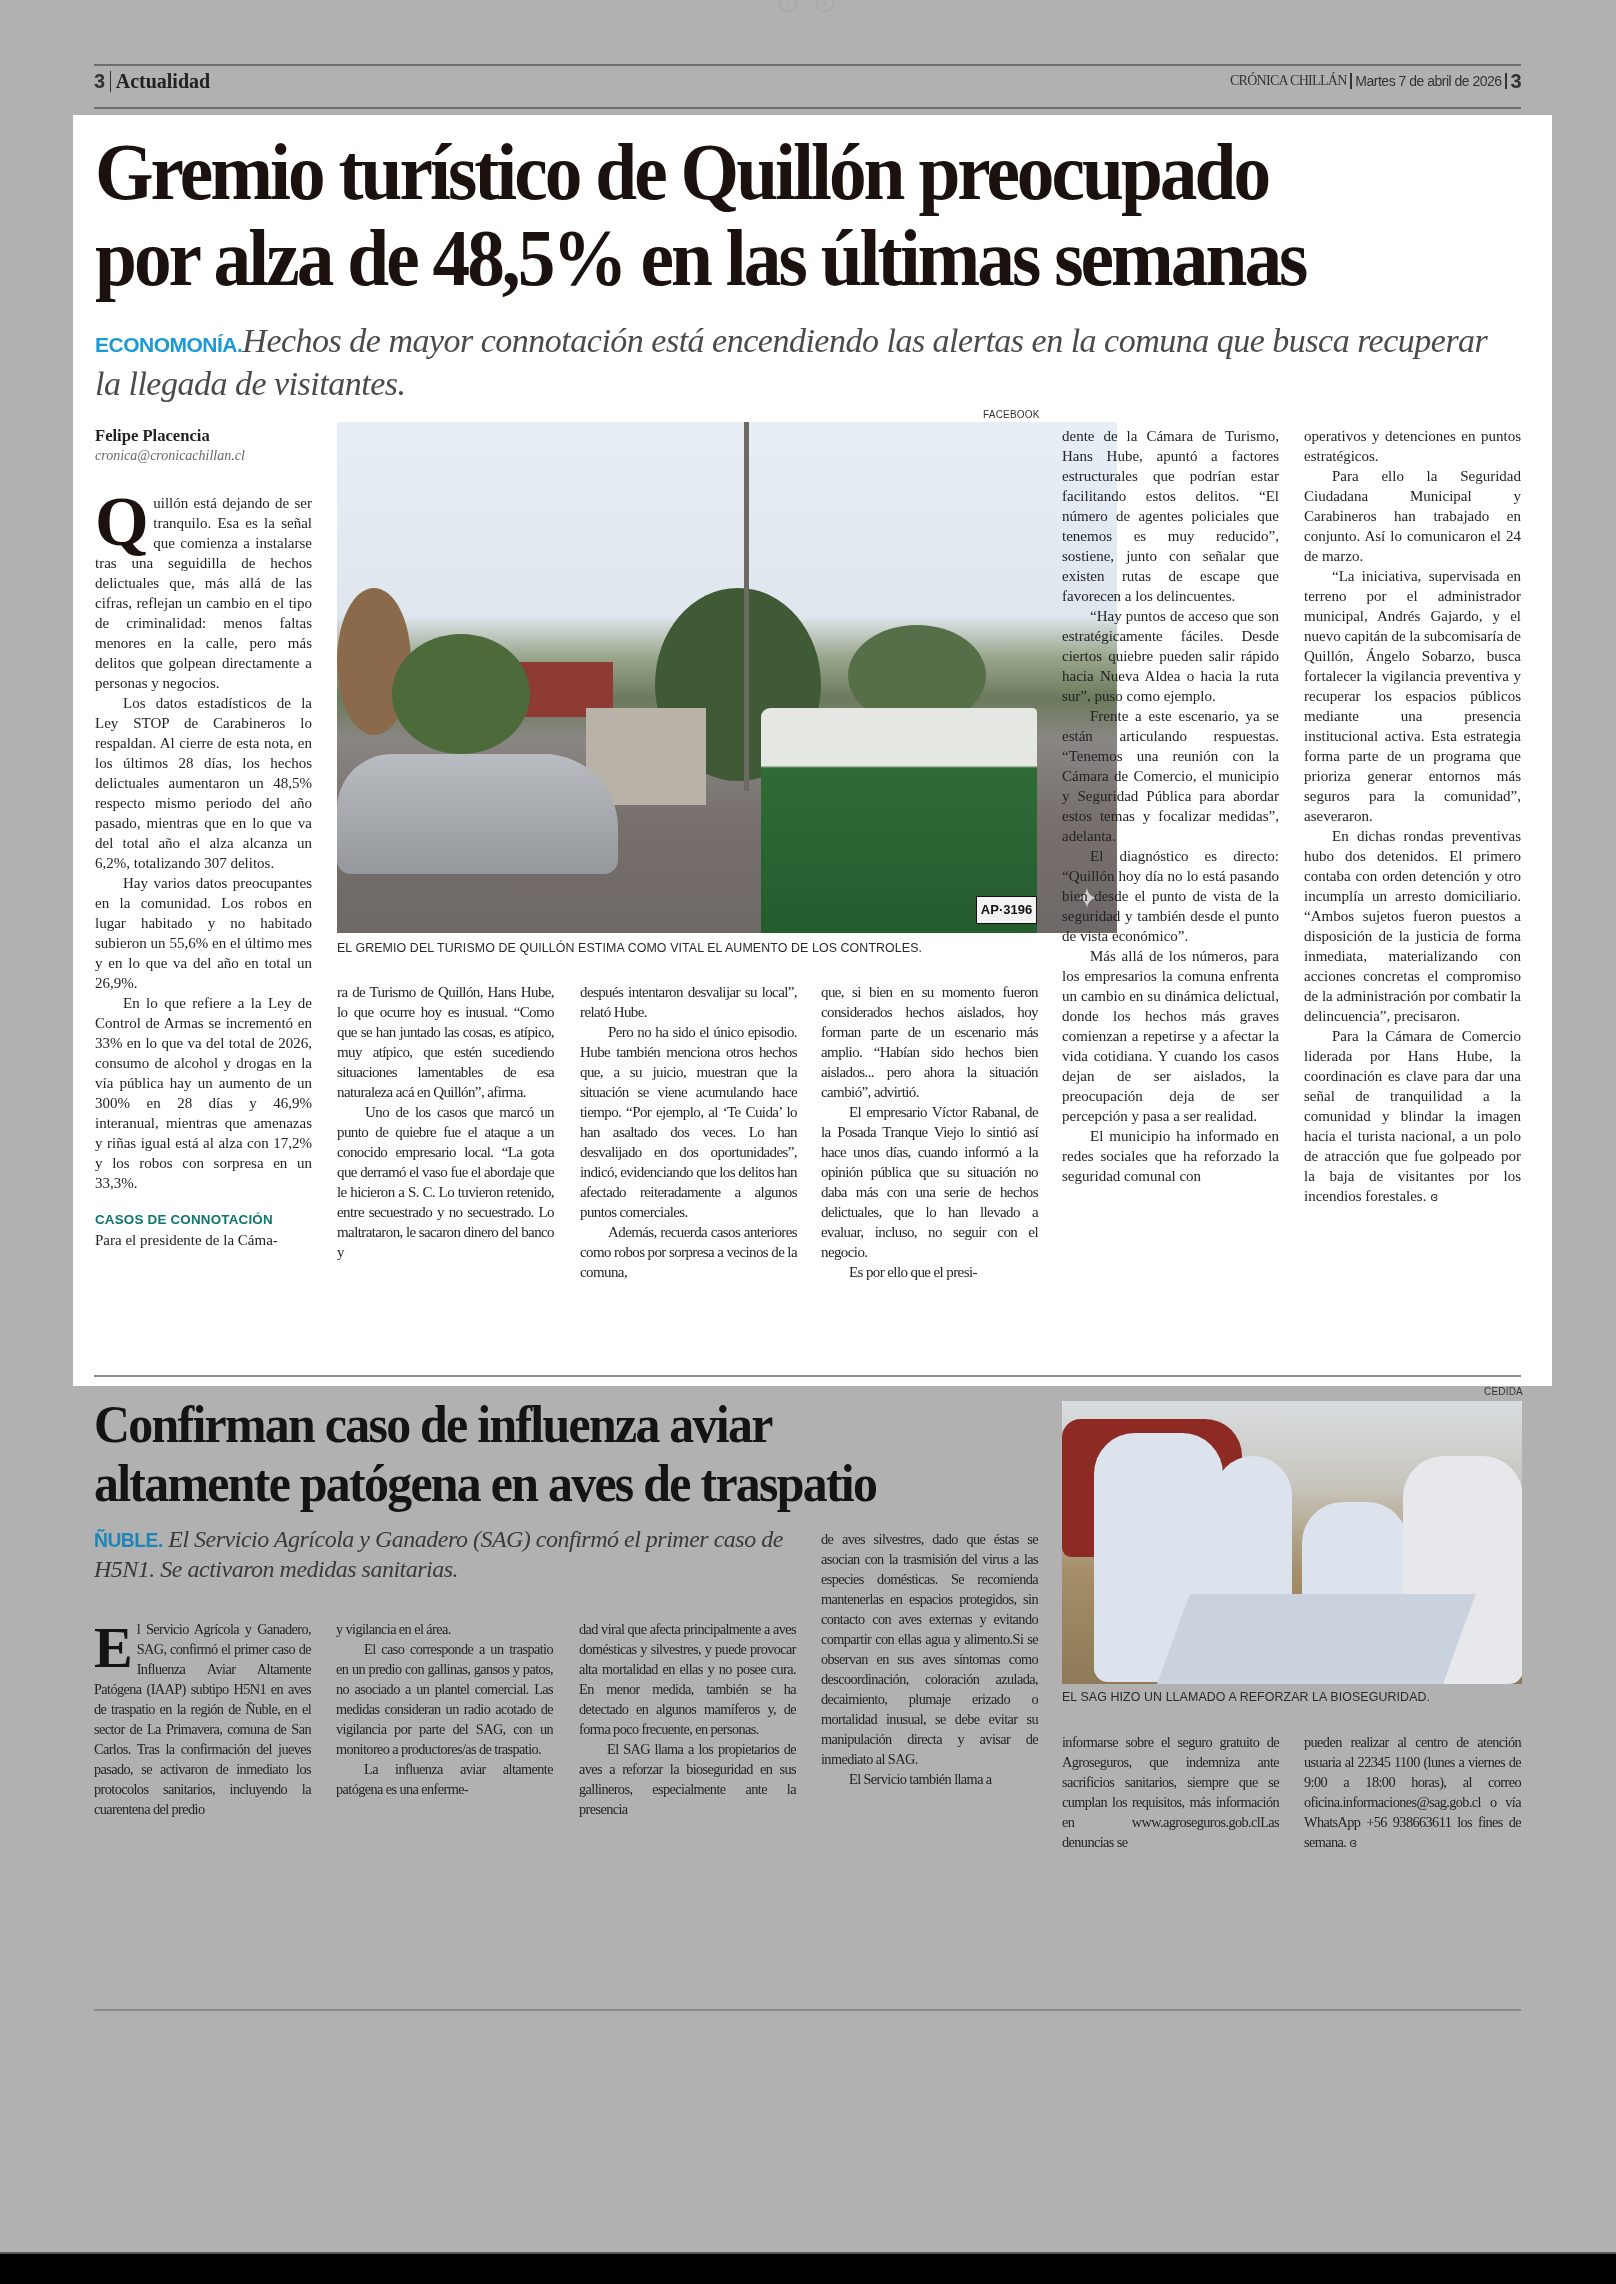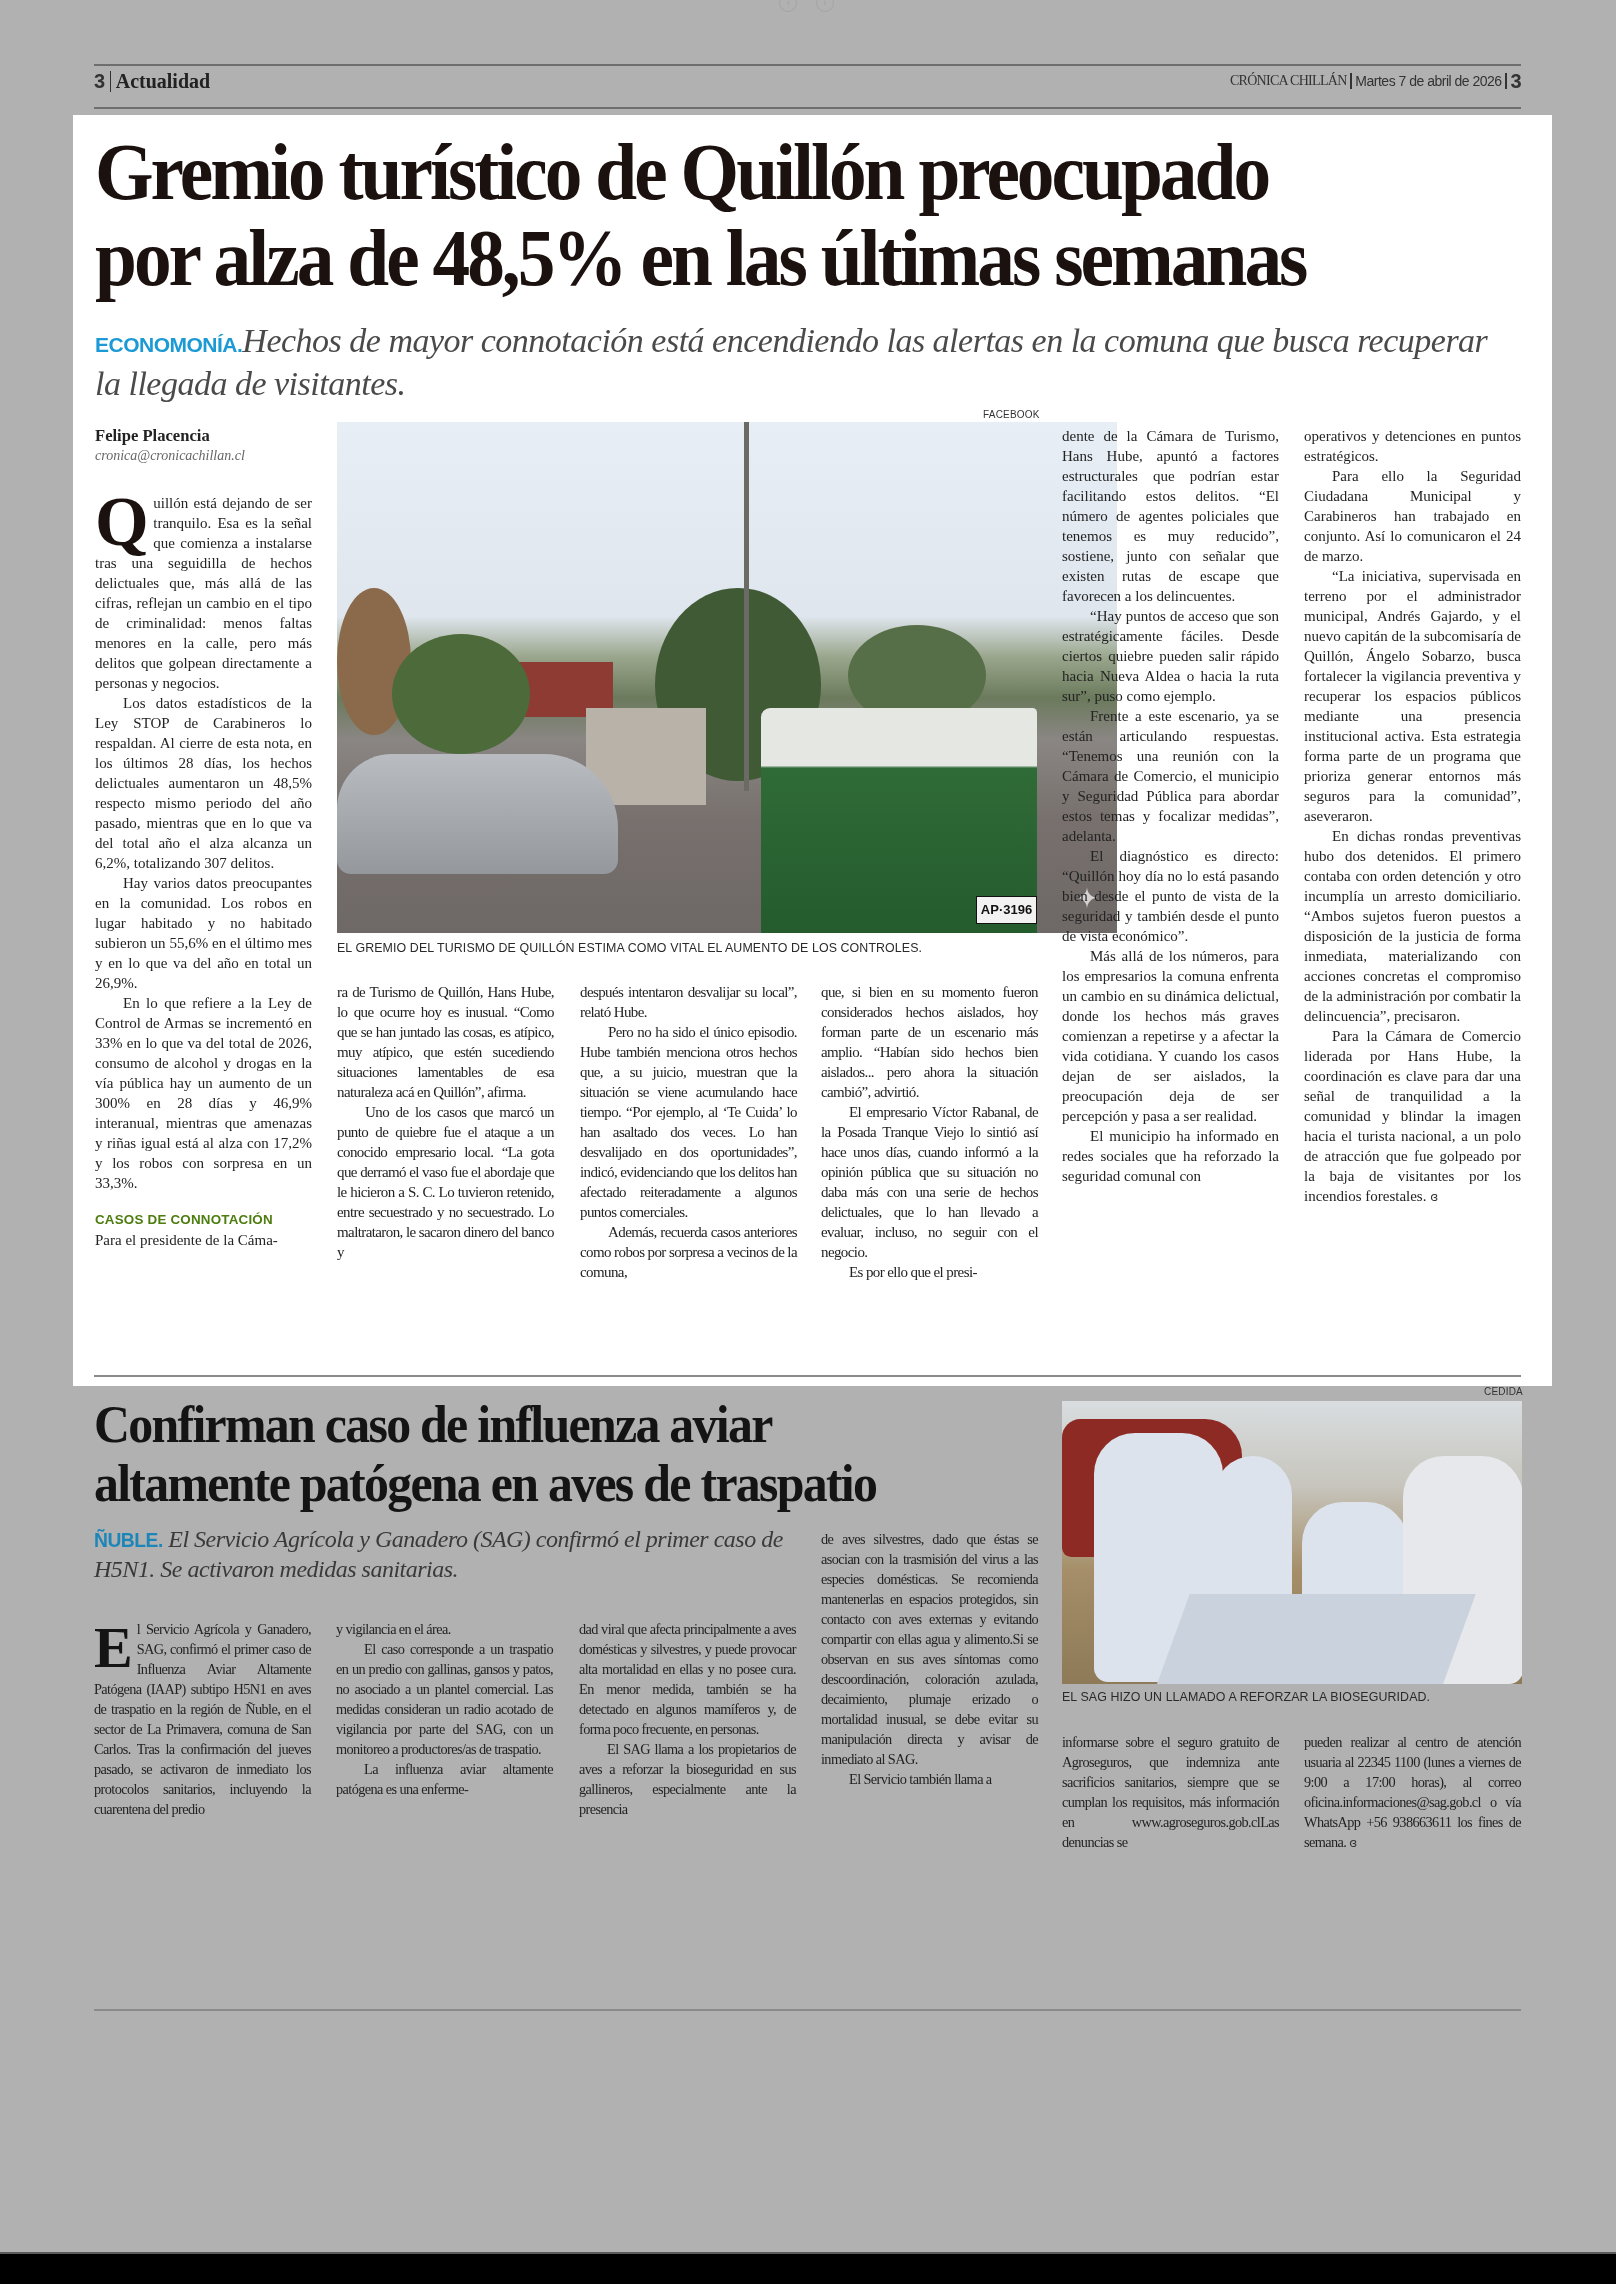--- a/index.html
+++ b/index.html
@@ -42,21 +42,21 @@
   .photo1 .truck { position: absolute; left: 424px; top: 286px; width: 276px; height: 240px; background: linear-gradient(180deg, #e5e7e3 0%, #e5e7e3 24%, #2f6b37 25%, #245a2d 100%); border-radius: 9.2px 4.6px 4.6px 4.6px; }
   .photo1 .plate { position: absolute; left: 639px; top: 474px; width: 61px; height: 28px; background: #f2f2f2; border: 1.4px solid #111; font-family: "Liberation Sans", sans-serif; font-weight: bold; font-size: 13px; line-height: 25px; text-align: center; color: #111; }
   .photo1 .sparkle { position: absolute; right: 18.4px; bottom: 18.4px; font-size: 28px; color: rgba(255,255,255,0.7); font-family: "DejaVu Sans", sans-serif; }
   .caption { position: absolute; font-family: "Liberation Sans", sans-serif; font-size: 12.4px; color: #2a2a2a; letter-spacing: 0.1px; }
 
   .col { position: absolute; font-size: 15px; line-height: 20px; text-align: justify; color: #232323; }
   .col p { text-indent: 28px; }
   .col p.noindent { text-indent: 0; }
   .condensed { font-family: "Liberation Serif", serif; letter-spacing: -0.6px; }
   .dropcap { float: left; font-size: 69px; line-height: 54px; font-weight: bold; margin: 1.8px 4.6px 0 0; color: #1b1210; }
-  .subhead { font-family: "Liberation Sans", sans-serif; font-weight: bold; font-size: 13.4px; color: #4d7c0f; margin-top: 16.6px; letter-spacing: 0.2px; }
+  .subhead { font-family: "Liberation Sans", sans-serif; font-weight: bold; font-size: 13.4px; color: #0f766e; margin-top: 16.6px; letter-spacing: 0.2px; }
   .endmark { font-family: "DejaVu Sans", sans-serif; font-size: 12px; color: #333; }
 
   .divider { position: absolute; left: 94px; width: 1427px; height: 1.8px; background: #8a8a8a; }
 
   
   .hl2 { position: absolute; left: 94px; top: 1395px; width: 977px; font-size: 53px; line-height: 59px; font-weight: bold; letter-spacing: -1.8px; color: #141414; transform: scaleX(0.94); transform-origin: left top; }
   .deck2 { position: absolute; left: 94px; top: 1525px; width: 691px; font-style: italic; font-size: 24px; line-height: 28px; color: #3a3a3a; letter-spacing: -0.5px; }
   .deck2 .kicker { font-style: normal; font-family: "Liberation Sans", sans-serif; font-weight: bold; font-size: 19.3px; color: #1d86b8; }
   .photo2 { position: absolute; left: 1062px; top: 1401px; width: 460px; height: 283px; overflow: hidden; background: linear-gradient(180deg, #d9dde0 0%, #c7c5bd 30%, #a58e68 60%, #8e7a58 100%); }
   .photo2 .redtruck { position: absolute; left: 0; top: 18.4px; width: 180px; height: 138px; background: #8d2a24; border-radius: 18.4px 37px 9.2px 9.2px; }
@@ -199,18 +199,18 @@
   <p>El SAG llama a los propietarios de aves a reforzar la bioseguridad en sus gallineros, especialmente ante la presencia</p>
 </div>
 <div class="col col2 condensed" style="left:821px; top:1529px; width:217px;">
   <p class="noindent">de aves silvestres, dado que éstas se asocian con la trasmisión del virus a las especies domésticas. Se recomienda mantenerlas en espacios protegidos, sin contacto con aves externas y evitando compartir con ellas agua y alimento.Si se observan en sus aves síntomas como descoordinación, coloración azulada, decaimiento, plumaje erizado o mortalidad inusual, se debe evitar su manipulación directa y avisar de inmediato al SAG.</p>
   <p>El Servicio también llama a</p>
 </div>
 <div class="col col2 condensed" style="left:1062px; top:1732px; width:217px;">
   <p class="noindent">informarse sobre el seguro gratuito de Agroseguros, que indemniza ante sacrificios sanitarios, siempre que se cumplan los requisitos, más información en www.agroseguros.gob.clLas denuncias se</p>
 </div>
 <div class="col col2 condensed" style="left:1304px; top:1732px; width:217px;">
-  <p class="noindent"><span>pueden realizar al centro de atención usuaria al 22345 1100 (lunes a viernes de 9:00 a 17:00 horas), al correo oficina.informaciones@sag.gob.cl o vía WhatsApp +56 938663611 los fines de semana.</span> <span class="endmark">ɞ</span></p>
+  <p class="noindent"><span>pueden realizar al centro de atención usuaria al 22345 1100 (lunes a viernes de 9:00 a 18:00 horas), al correo oficina.informaciones@sag.gob.cl o vía WhatsApp +56 938663611 los fines de semana.</span> <span class="endmark">ɞ</span></p>
 </div>
 
 <div class="divider" style="top:2009px;"></div>
 <div class="bottom-bar"></div>
 
 
 </body></html>

